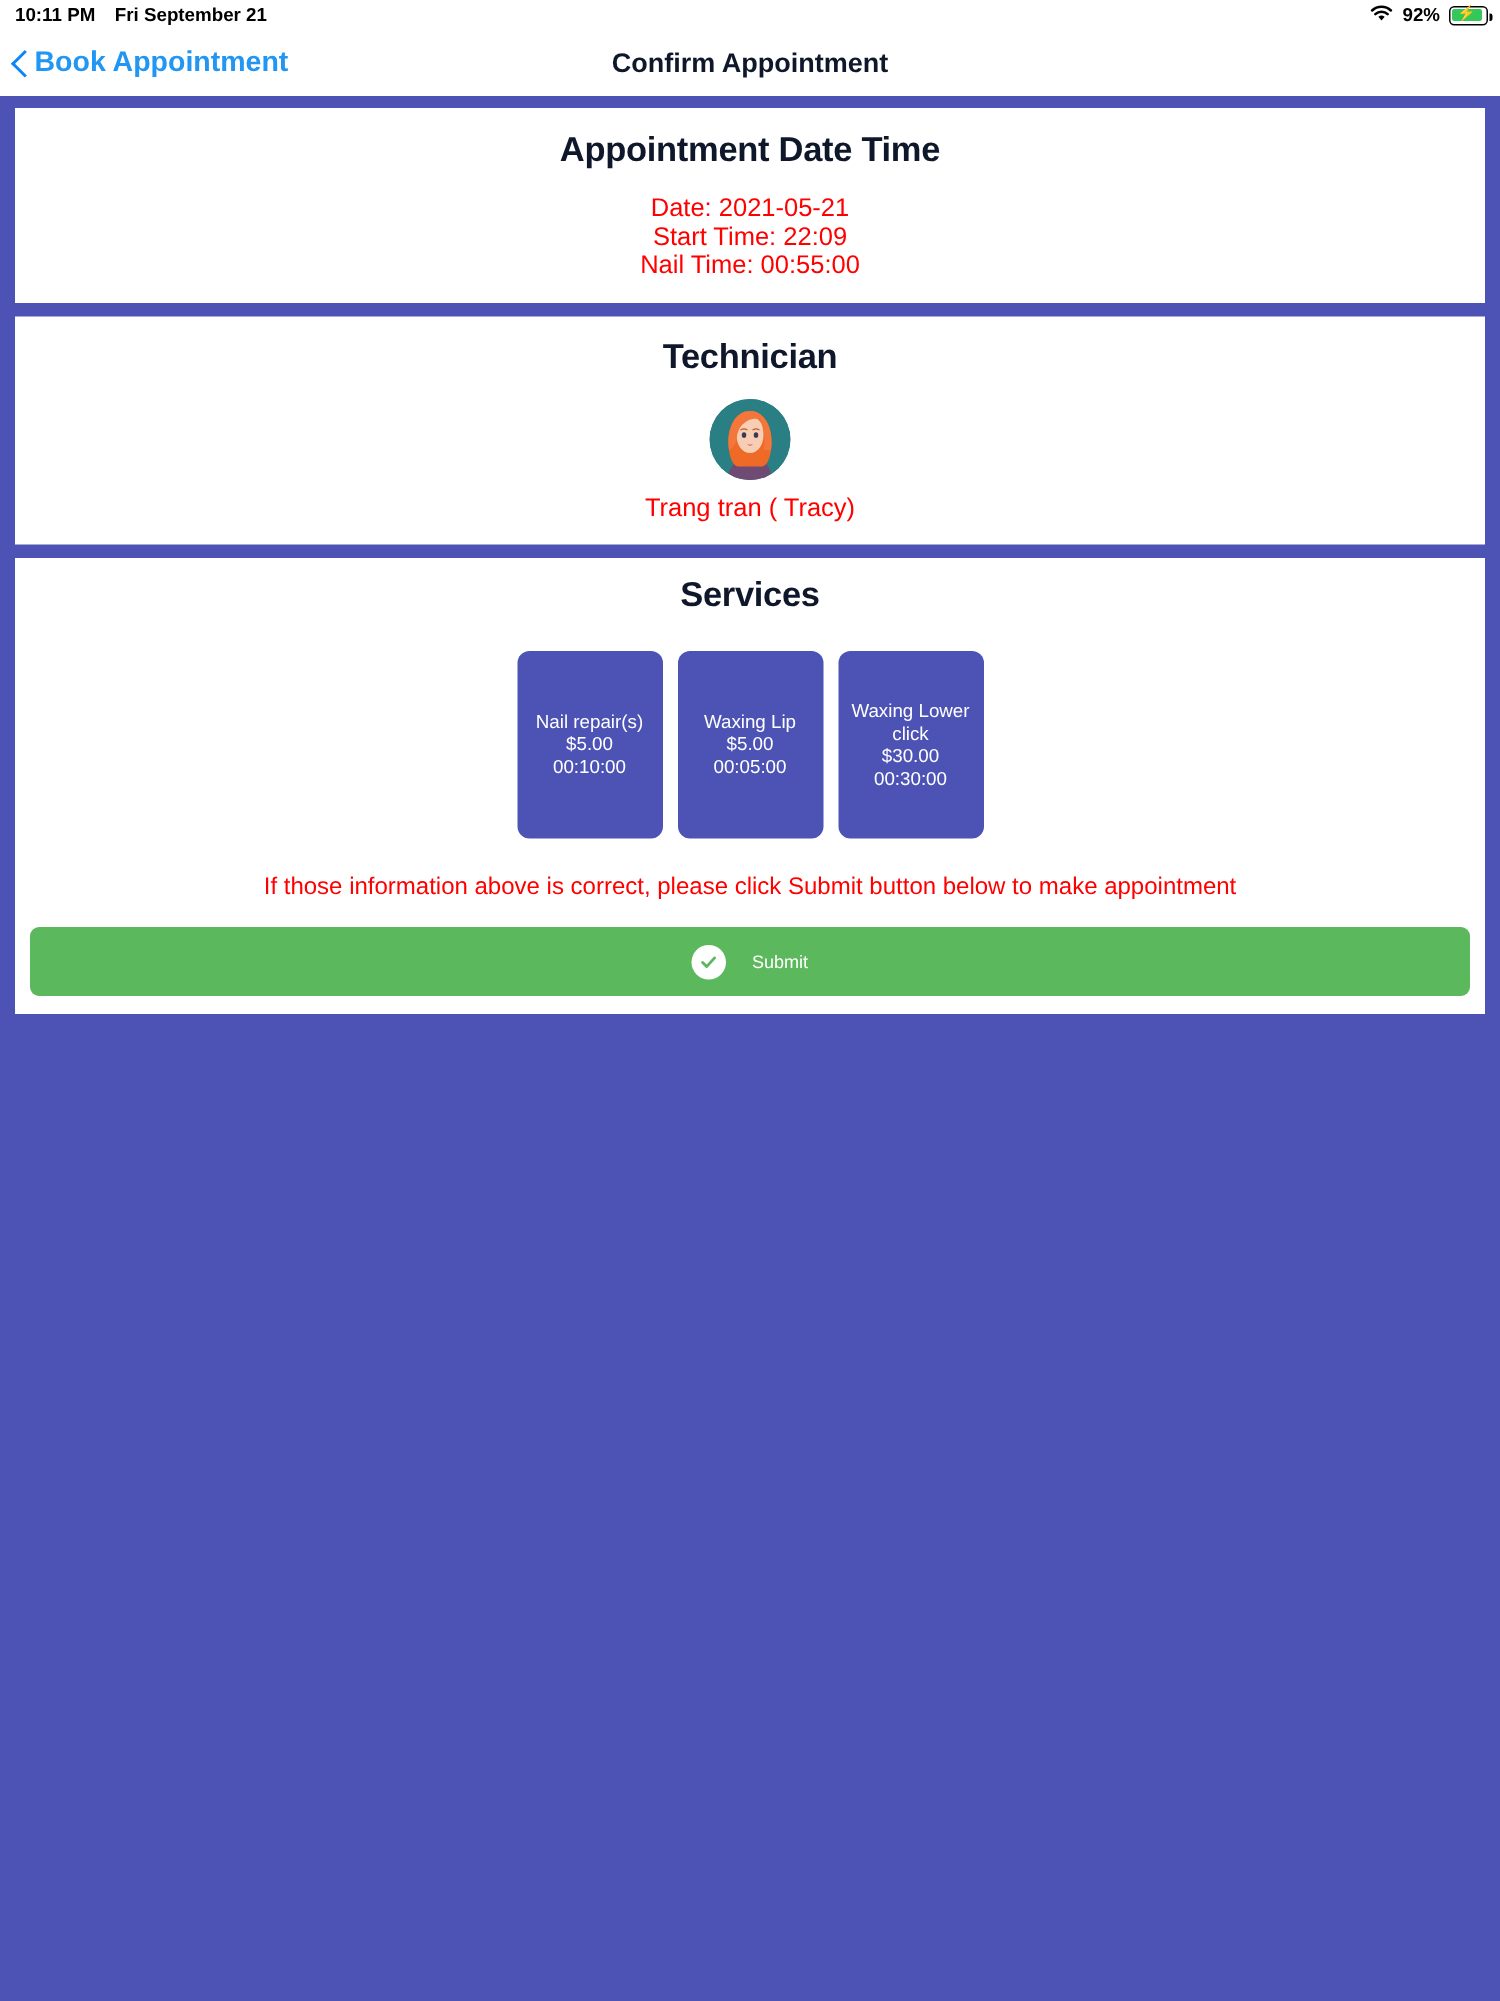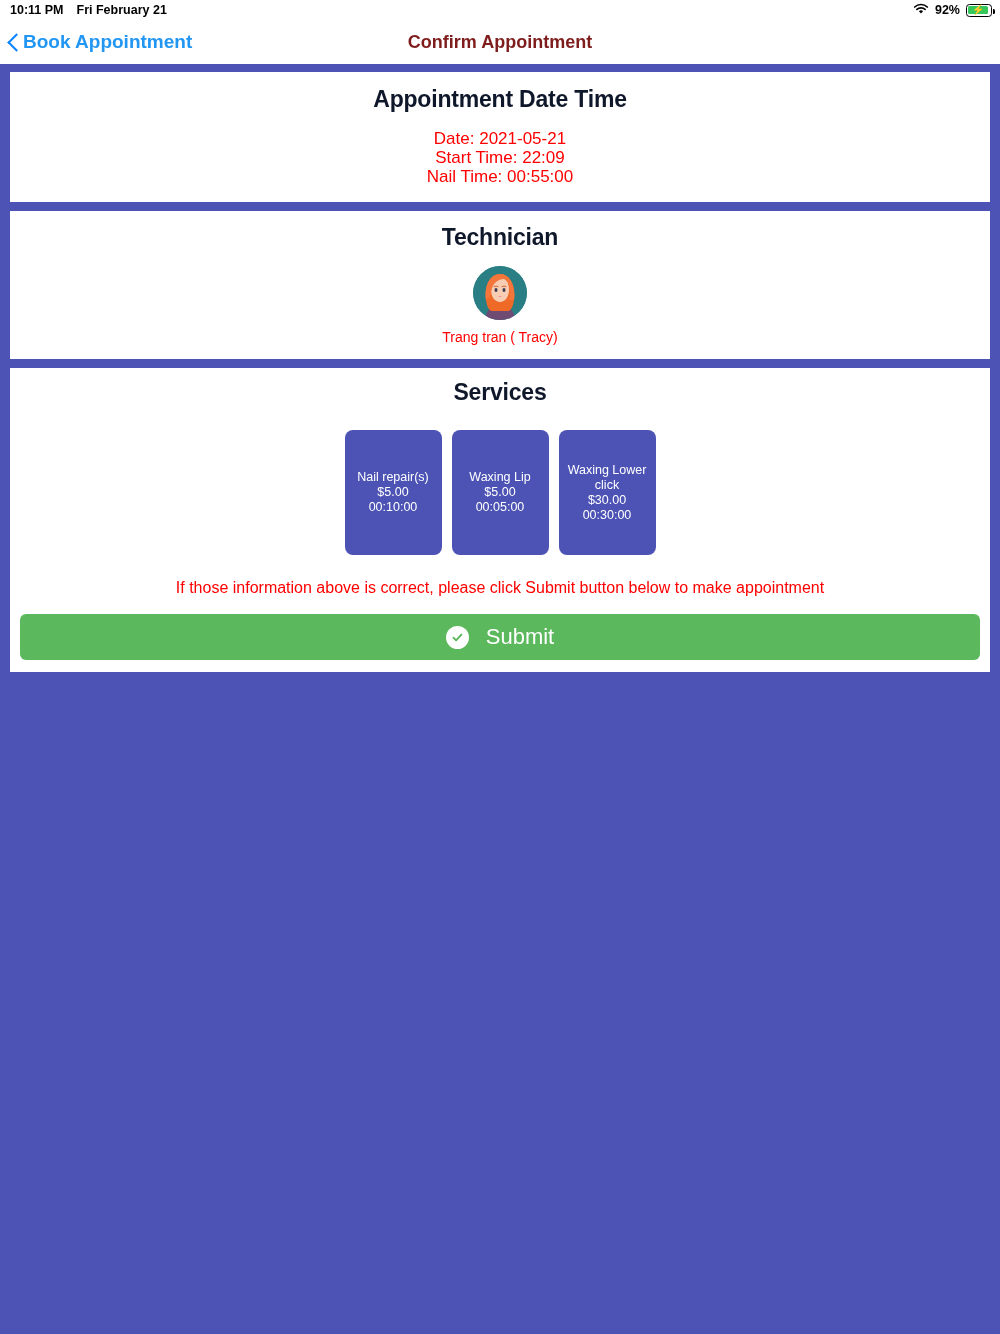--- a/index.html
+++ b/index.html
@@ -90,21 +90,21 @@
   .back-label {
     color: #2196f3;
     font-size: 19px;
   }
   .nav-title {
     position: absolute;
     left: 0; right: 0;
     text-align: center;
     font-size: 18px;
     font-weight: bold;
-    color: #7f1d1d;
+    color: #0f172a;
     pointer-events: none;
   }
 
   
   .page {
     background: #4c53b4;
     padding: 8px 10px 0 10px;
     min-height: 1270px;
   }
   .card {
@@ -142,21 +142,21 @@
     height: 54px;
     border-radius: 50%;
     background: #2a7f85;
     overflow: hidden;
     position: relative;
   }
   .tech-name {
     margin-top: 9px;
     text-align: center;
     color: #ff0000;
-    font-size: 14px;
+    font-size: 17px;
   }
 
   
   .svc-card { padding: 11px 10px 12px; }
   .svc-list {
     margin-top: 24px;
     display: flex;
     justify-content: center;
     gap: 10px;
   }
@@ -201,30 +201,30 @@
     width: 23px;
     height: 23px;
     border-radius: 50%;
     background: #ffffff;
     display: flex;
     align-items: center;
     justify-content: center;
   }
   .submit-label {
     color: #ffffff;
-    font-size: 22px;
+    font-size: 12px;
   }
 </style>
 </head>
 <body>
 
 <div class="statusbar">
   <div class="sb-left">
     <span>10:11 PM</span>
-    <span>Fri February 21</span>
+    <span>Fri September 21</span>
   </div>
   <div class="sb-right">
     <span class="wifi-icon">
       <svg width="16" height="12" viewBox="0 0 16 12">
         <path d="M8 10.6 L5.9 8.2 A3.2 3.2 0 0 1 10.1 8.2 Z" fill="#000"></path>
         <path d="M3.9 6.4 A6 6 0 0 1 12.1 6.4" stroke="#000" stroke-width="1.7" fill="none" stroke-linecap="round"></path>
         <path d="M1.7 4.0 A9.2 9.2 0 0 1 14.3 4.0" stroke="#000" stroke-width="1.7" fill="none" stroke-linecap="round"></path>
       </svg>
     </span>
     <span>92%</span>

